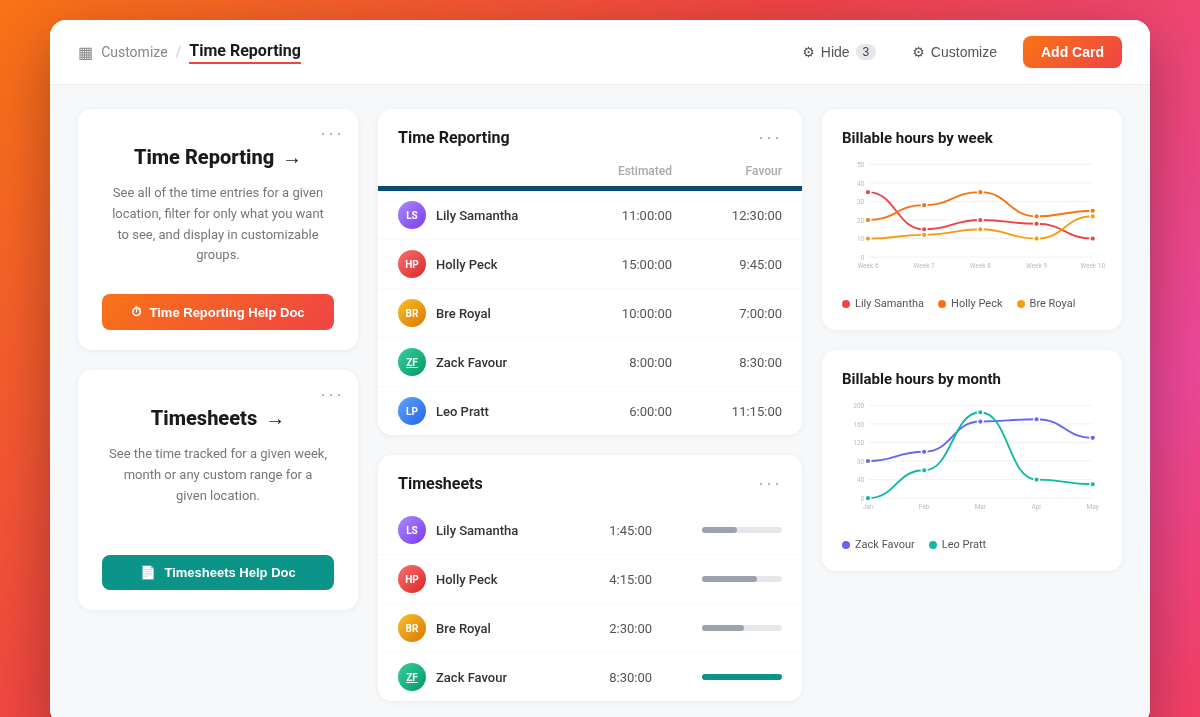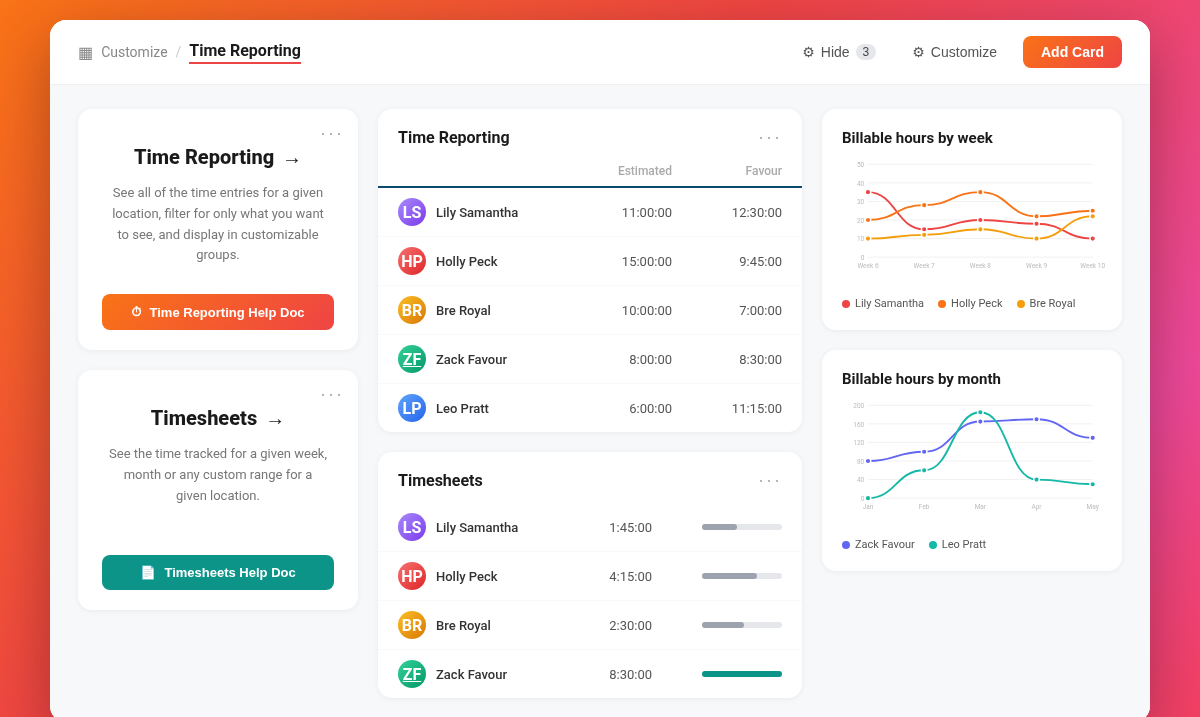--- a/index.html
+++ b/index.html
@@ -193,21 +193,21 @@
     }
     .table-card-title {
       font-size: 16px;
       font-weight: 700;
       color: #1a1a1a;
     }
     .table-cols {
       display: grid;
       grid-template-columns: 1fr 110px 110px;
       padding: 4px 20px 8px;
-      border-bottom: 2px solid #0c4a6e;
+      border-bottom: 5px solid #0c4a6e;
     }
     .table-col-label {
       font-size: 12px;
       color: #aaa;
       font-weight: 500;
       text-align: right;
     }
     .table-col-label:first-child { text-align: left; }
     .table-row {
       display: grid;
@@ -223,21 +223,21 @@
       gap: 10px;
     }
     .avatar {
       width: 28px;
       height: 28px;
       border-radius: 50%;
       object-fit: cover;
       display: flex;
       align-items: center;
       justify-content: center;
-      font-size: 16px;
+      font-size: 10px;
       font-weight: 700;
       color: white;
       flex-shrink: 0;
     }
     .avatar-1 { background: linear-gradient(135deg, #a78bfa, #7c3aed); }
     .avatar-2 { background: linear-gradient(135deg, #f87171, #dc2626); }
     .avatar-3 { background: linear-gradient(135deg, #fbbf24, #d97706); }
     .avatar-4 { background: linear-gradient(135deg, #34d399, #059669); text-decoration: underline; }
     .avatar-5 { background: linear-gradient(135deg, #60a5fa, #2563eb); }
     .user-name {

